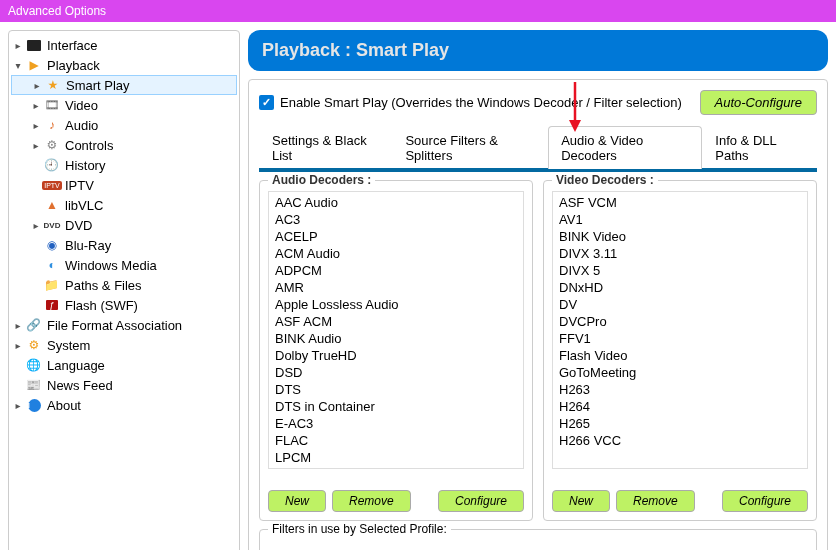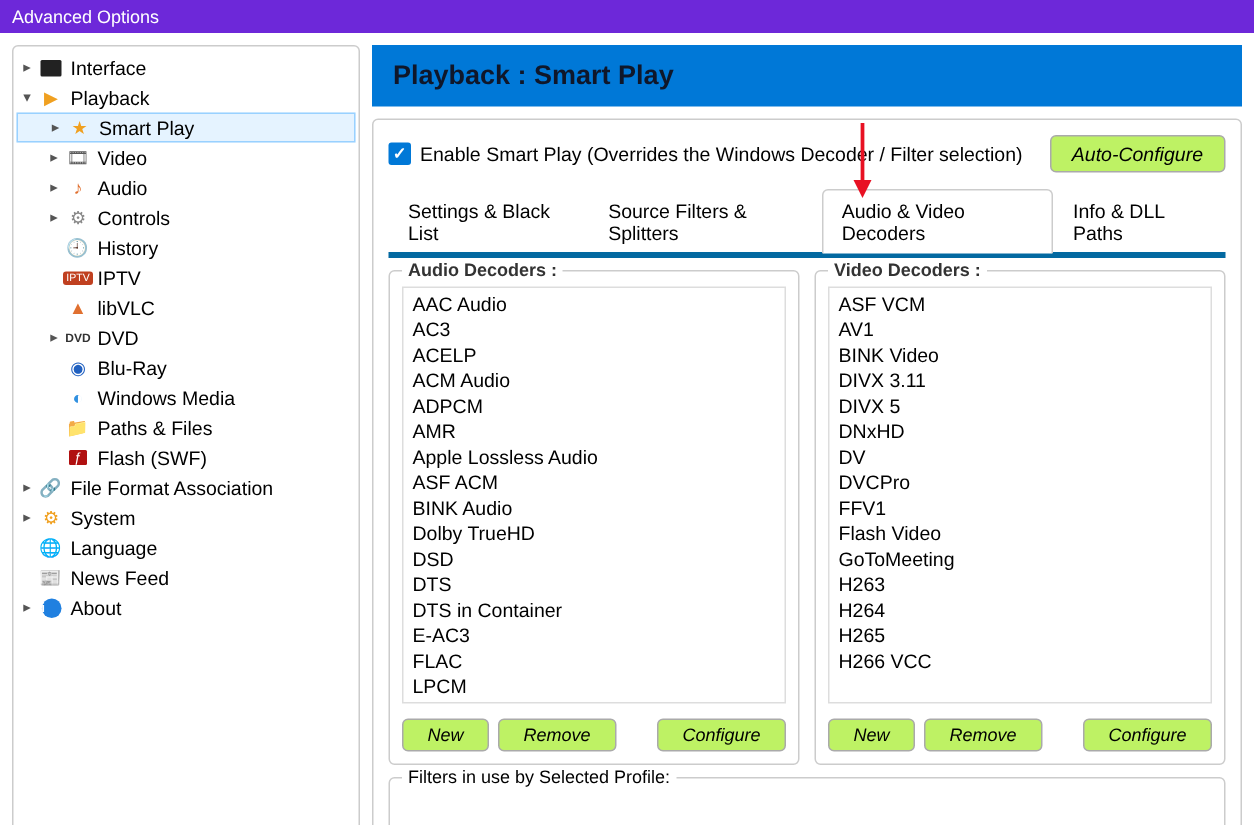--- a/index.html
+++ b/index.html
@@ -1,45 +1,45 @@
 <!DOCTYPE html>
 <html><head>
 <meta charset="utf-8">
 <style>
 * { box-sizing: border-box; margin: 0; padding: 0; font-family: "Segoe UI", Arial, sans-serif; }
 body { width: 836px; height: 550px; background: #000; overflow: hidden; }
 .window { width: 836px; height: 550px; background: #fff; display: flex; flex-direction: column; }
-.titlebar { background: #6d28d9; color: #fff; font-size: 12px; padding: 4px 8px; height: 22px; display: flex; align-items: flex-start; }
+.titlebar { background: #d946ef; color: #fff; font-size: 12px; padding: 4px 8px; height: 22px; display: flex; align-items: flex-start; }
 .content { flex: 1; display: flex; padding: 8px; gap: 8px; }
 .sidebar { width: 232px; border: 1px solid #ccc; border-radius: 4px; padding: 4px 2px; overflow: auto; font-size: 13px; }
 .tree-item { display: flex; align-items: center; height: 20px; cursor: pointer; white-space: nowrap; }
 .tree-item.selected { background: #e5f3ff; border: 1px solid #99d1ff; }
 .chev { width: 14px; text-align: center; color: #555; font-size: 10px; user-select: none; }
 .chev.open::before { content: "▾"; }
 .chev.closed::before { content: "▸"; }
 .chev.none::before { content: ""; }
 .ticon { width: 18px; height: 16px; margin-right: 4px; display: inline-flex; align-items: center; justify-content: center; font-size: 12px; }
 .ind-1 { padding-left: 18px; }
 .main { flex: 1; display: flex; flex-direction: column; gap: 8px; }
-.header { background: #0078d7; color: #0f172a; font-size: 18px; font-weight: 600; padding: 10px 14px; border-radius: 0; }
+.header { background: #0078d7; color: #e5e5e5; font-size: 18px; font-weight: 600; padding: 10px 14px; border-radius: 12px; }
 .panel { border: 1px solid #ccc; border-radius: 4px; padding: 10px 10px 8px 10px; flex: 1; display: flex; flex-direction: column; position: relative; }
 .toprow { display: flex; align-items: center; justify-content: space-between; margin-bottom: 10px; }
 .chk { display: flex; align-items: center; gap: 6px; font-size: 13px; }
 .chkbox { width: 15px; height: 15px; background: #0078d7; border-radius: 2px; display: flex; align-items: center; justify-content: center; color: #fff; font-size: 11px; font-weight: bold; }
 .btn { background: #bef264; border: 1px solid #aaa; border-radius: 4px; padding: 4px 14px; font-size: 13px; cursor: pointer; font-style: italic; }
 .tabs { display: flex; border-bottom: 4px solid #0369a1; font-size: 13px; }
 .tab { padding: 6px 12px; cursor: pointer; border: 1px solid transparent; border-bottom: none; position: relative; top: 1px; }
 .tab.active { border-color: #ccc; background: #fff; border-radius: 4px 4px 0 0; }
 .tabbody { display: flex; gap: 10px; padding-top: 8px; flex: 1; min-height: 0; }
 .group { flex: 1; border: 1px solid #ccc; border-radius: 4px; padding: 6px 8px 8px 8px; display: flex; flex-direction: column; min-height: 0; position: relative; }
 .group-title { position: absolute; top: -8px; left: 8px; background: #fff; padding: 0 4px; font-size: 12px; color: #333; font-weight: bold; }
 .listwrap { flex: 1; border: 1px solid #ddd; margin-top: 4px; overflow: hidden; position: relative; }
 .list { height: 100%; overflow-y: auto; font-size: 13px; padding: 2px 6px; }
 .list div { height: 17px; line-height: 17px; white-space: nowrap; }
-.grpbtns { display: flex; gap: 6px; margin-top: 10px; }
+.grpbtns { display: flex; gap: 6px; margin-top: 21px; }
 .grpbtns .btn { flex: 0 0 auto; padding: 3px 16px; font-size: 12px; }
 .grpbtns .spacer { flex: 1; }
 .filters { border: 1px solid #ccc; border-radius: 4px; padding: 8px 10px 14px 10px; margin-top: 8px; position: relative; }
 .filters-title { position: absolute; top: -8px; left: 8px; background: #fff; padding: 0 4px; font-size: 12px; }
 .arrow { position: absolute; left: 318px; top: 2px; color: #e81123; pointer-events: none; }
 .arrow svg { display: block; }
 
 .ico-mon { background: #222; width: 14px; height: 11px; border-radius: 1px; }
 .ico-play { color: #f0a020; }
 .ico-star { color: #f0a020; }

